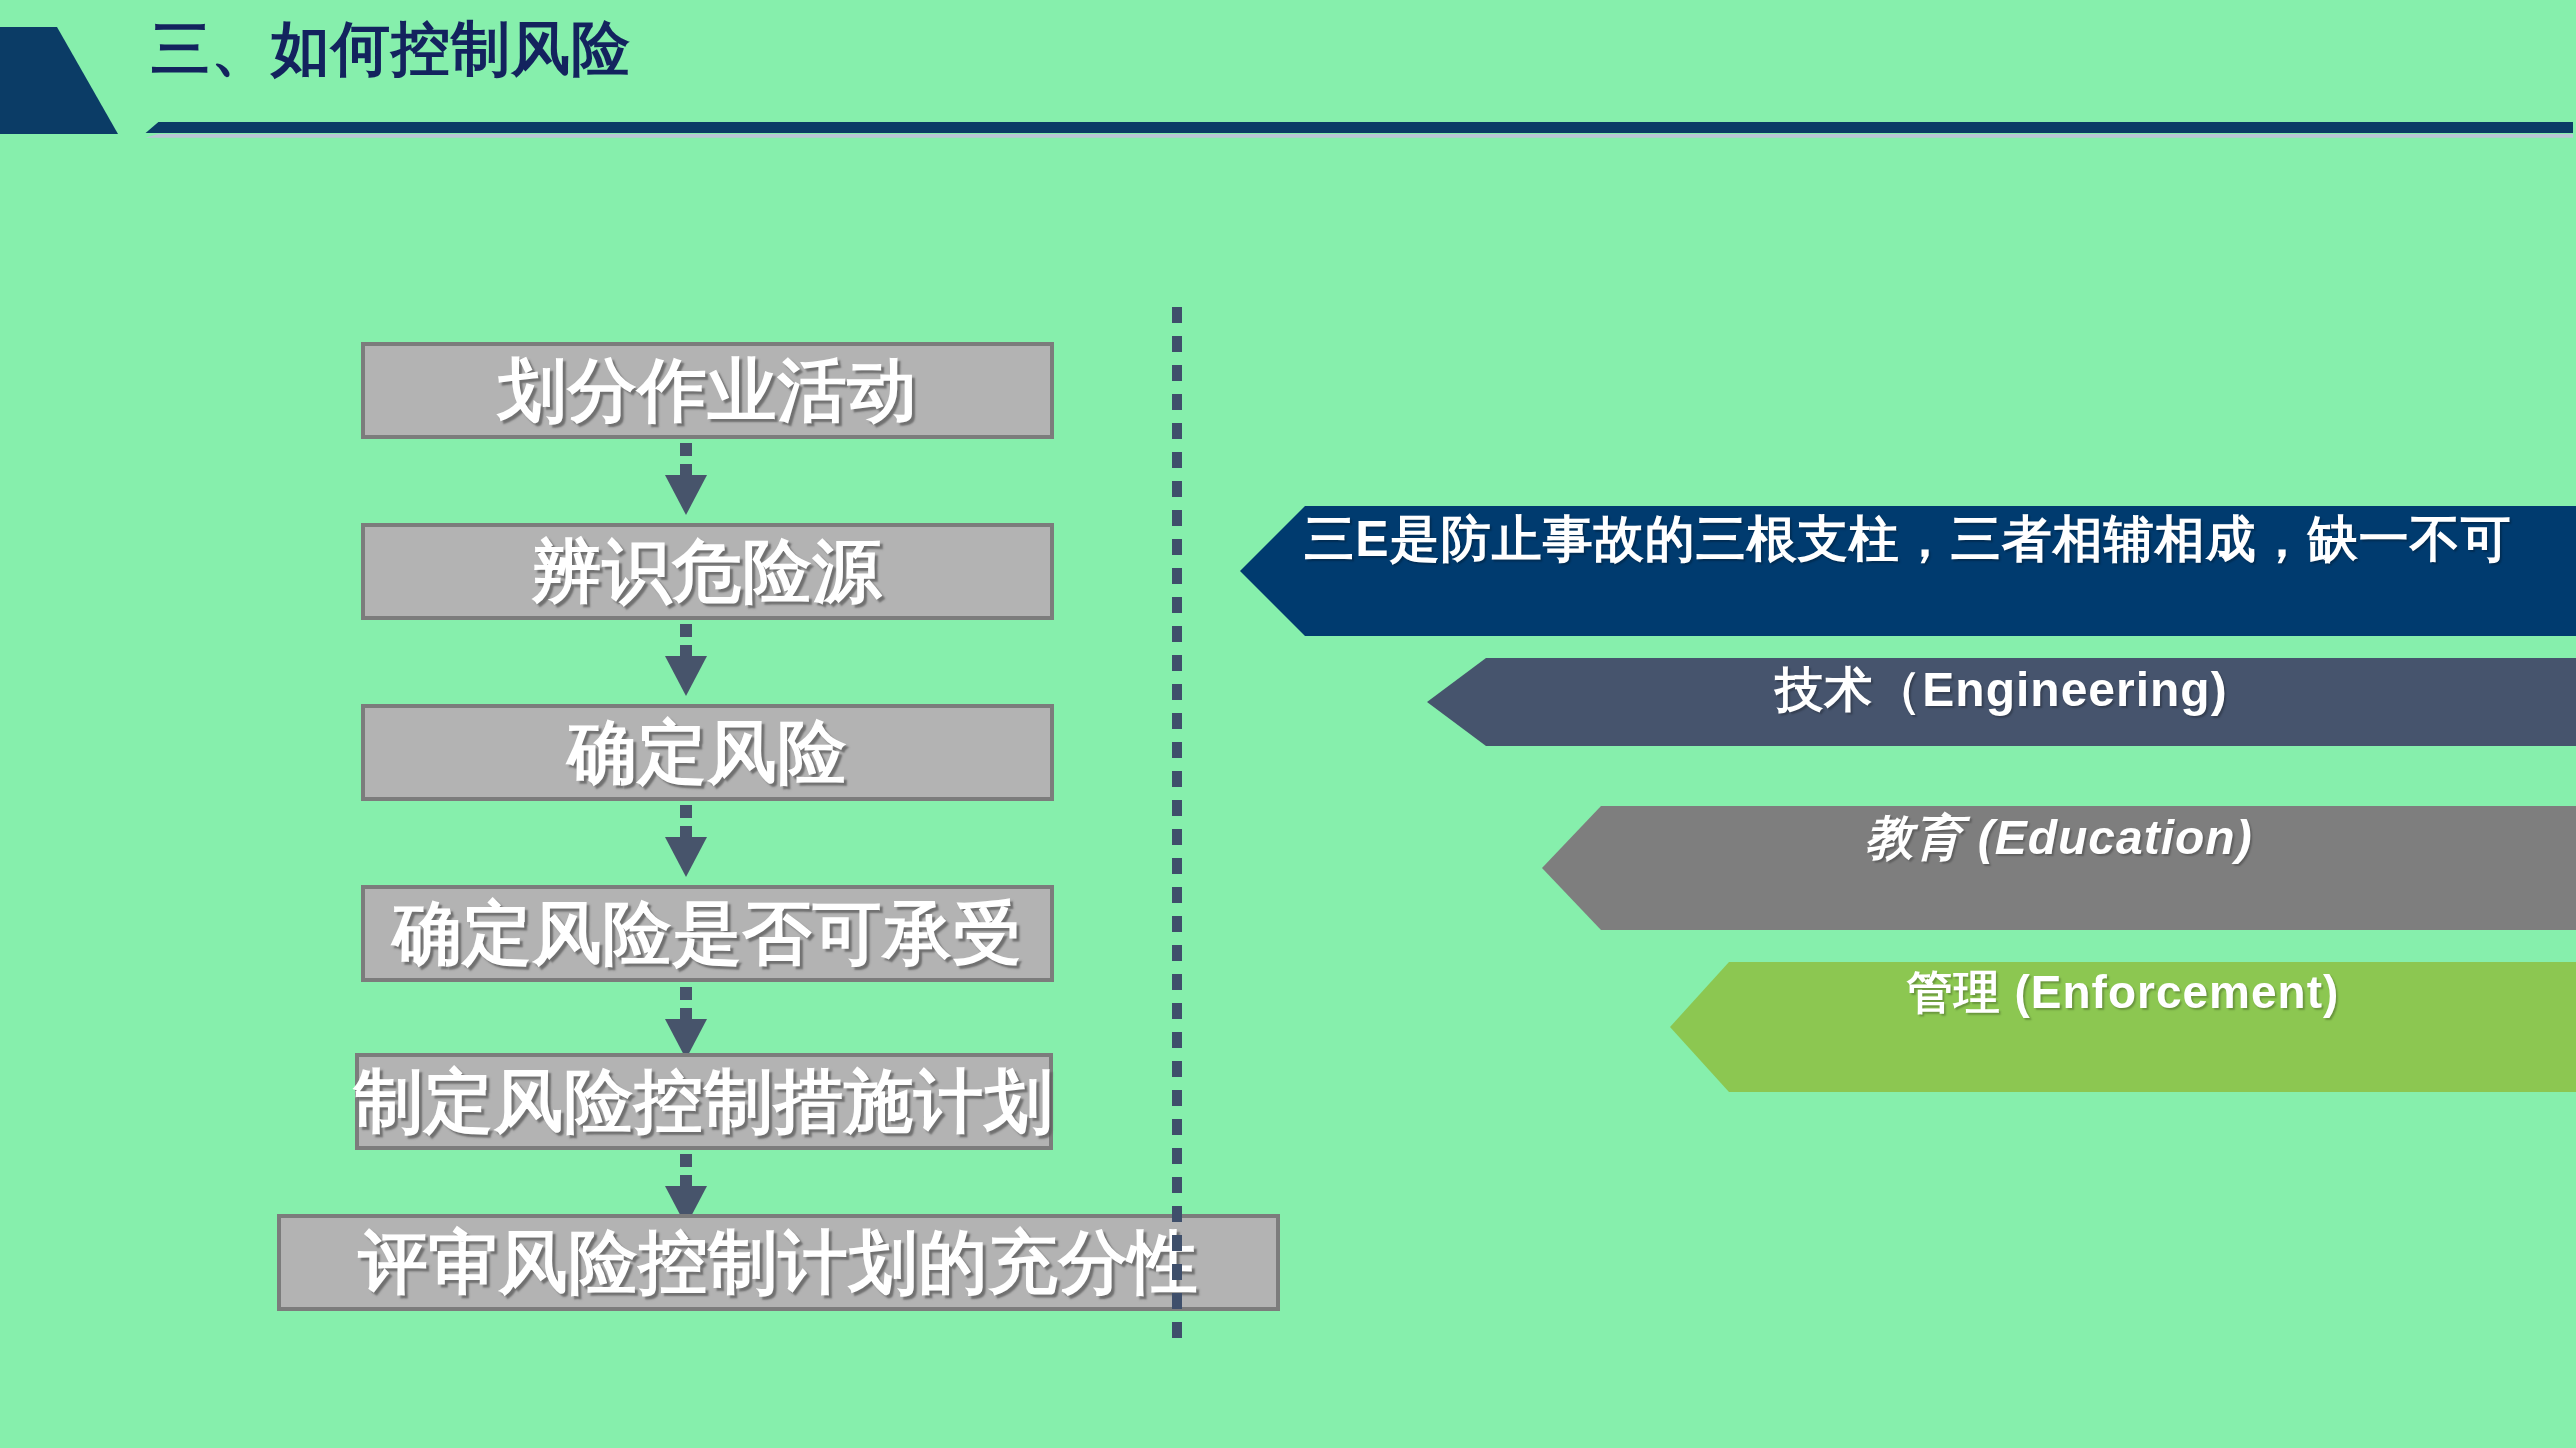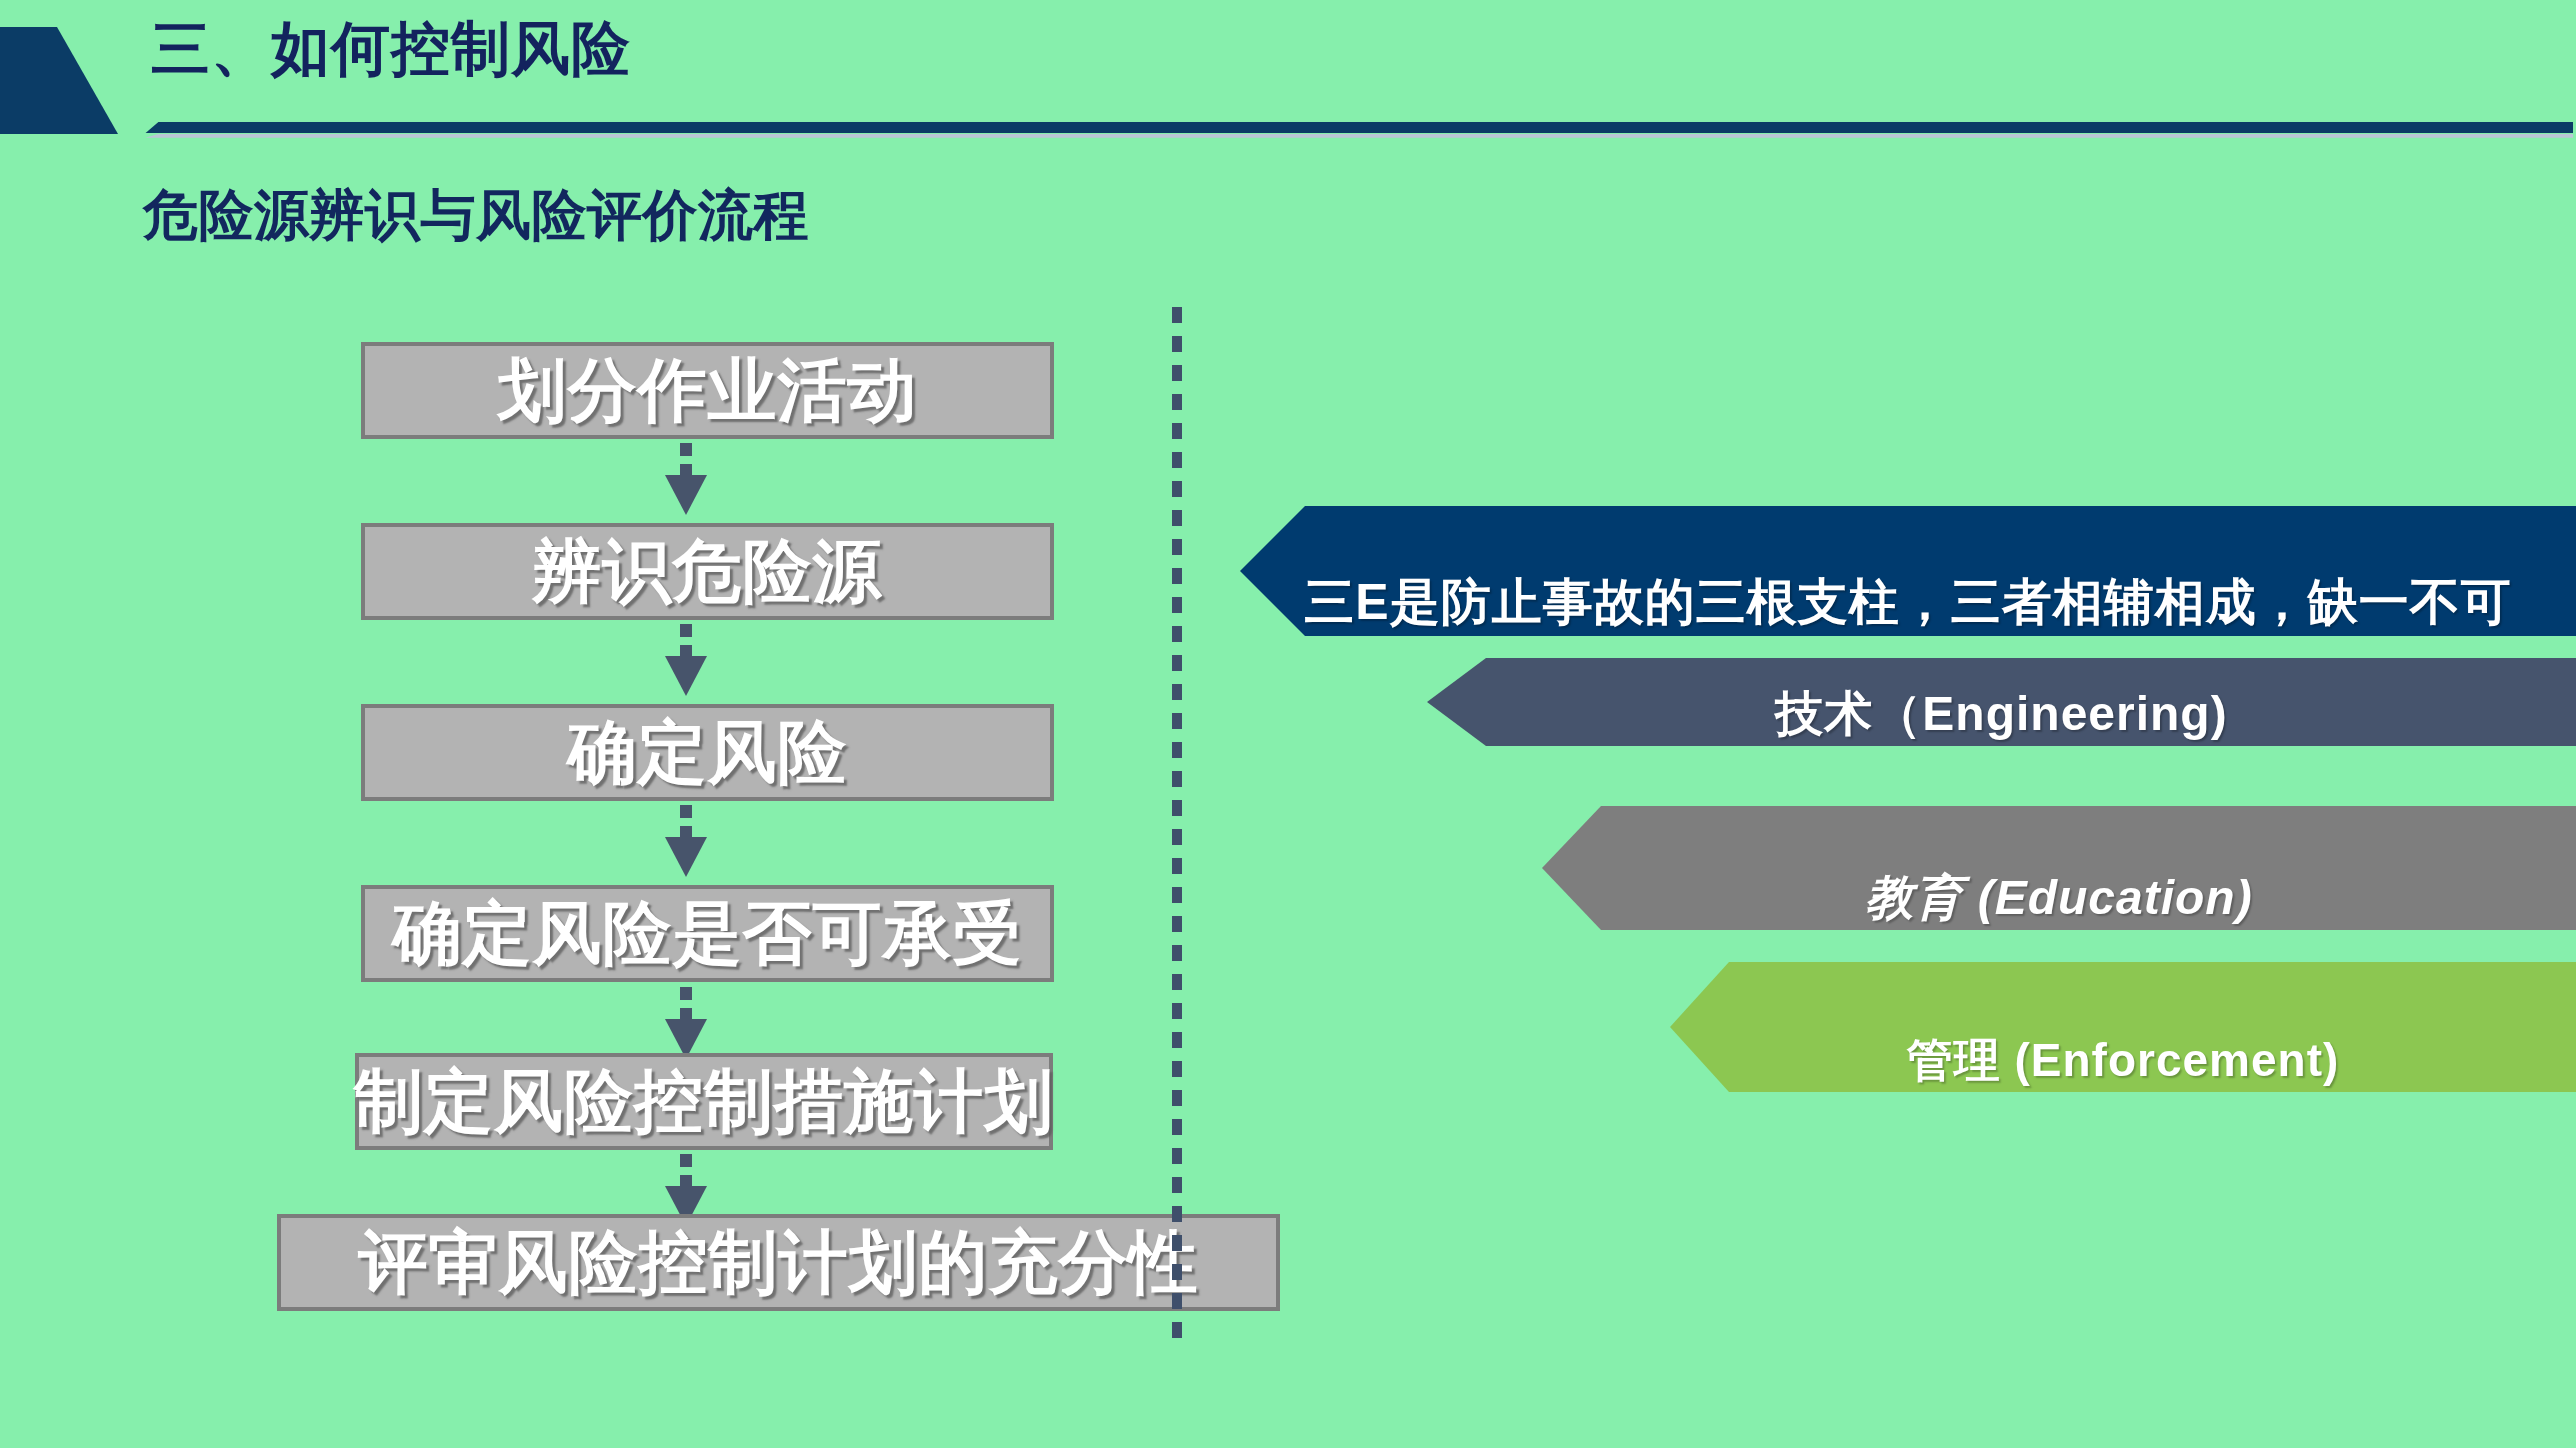--- a/index.html
+++ b/index.html
@@ -128,21 +128,21 @@
     height: 1040px;
     background-image: linear-gradient(#3F4F6B 55%, rgba(255,255,255,0) 0%);
     background-size: 9.5px 29px;
     background-repeat: repeat-y;
   }
 
   
   .chev {
     position: absolute;
     display: flex;
-    align-items: flex-end;
+    align-items: flex-start;
     justify-content: center;
     box-sizing: border-box;
   }
   .chev-label {
     font-size: 50px;
     font-weight: bold;
     color: #FFFFFF;
     white-space: nowrap;
     letter-spacing: 1px;
     text-shadow: 1.9px 1.9px 1.9px rgba(0,0,0,0.25);
@@ -159,21 +159,20 @@
 </head>
 <body>
 
 <div id="slide">
 
   <div class="header-wedge"></div>
   <div class="header-title">三、如何控制风险</div>
   <div class="header-rule"></div>
   <div class="header-rule-shadow"></div>
 
-  <div class="subtitle">危险源辨识与风险评价流程</div>
 
   <div class="flow">
 
     <div class="flow-box" style="left:361px; top:342px; width:693px; height:97px;">
       <span class="flow-box-label">划分作业活动</span>
     </div>
     <div class="flow-arrow" style="left:665px; top:443px; height:74px;">
       <div class="stem"></div>
         <div class="head"></div>
     </div>

